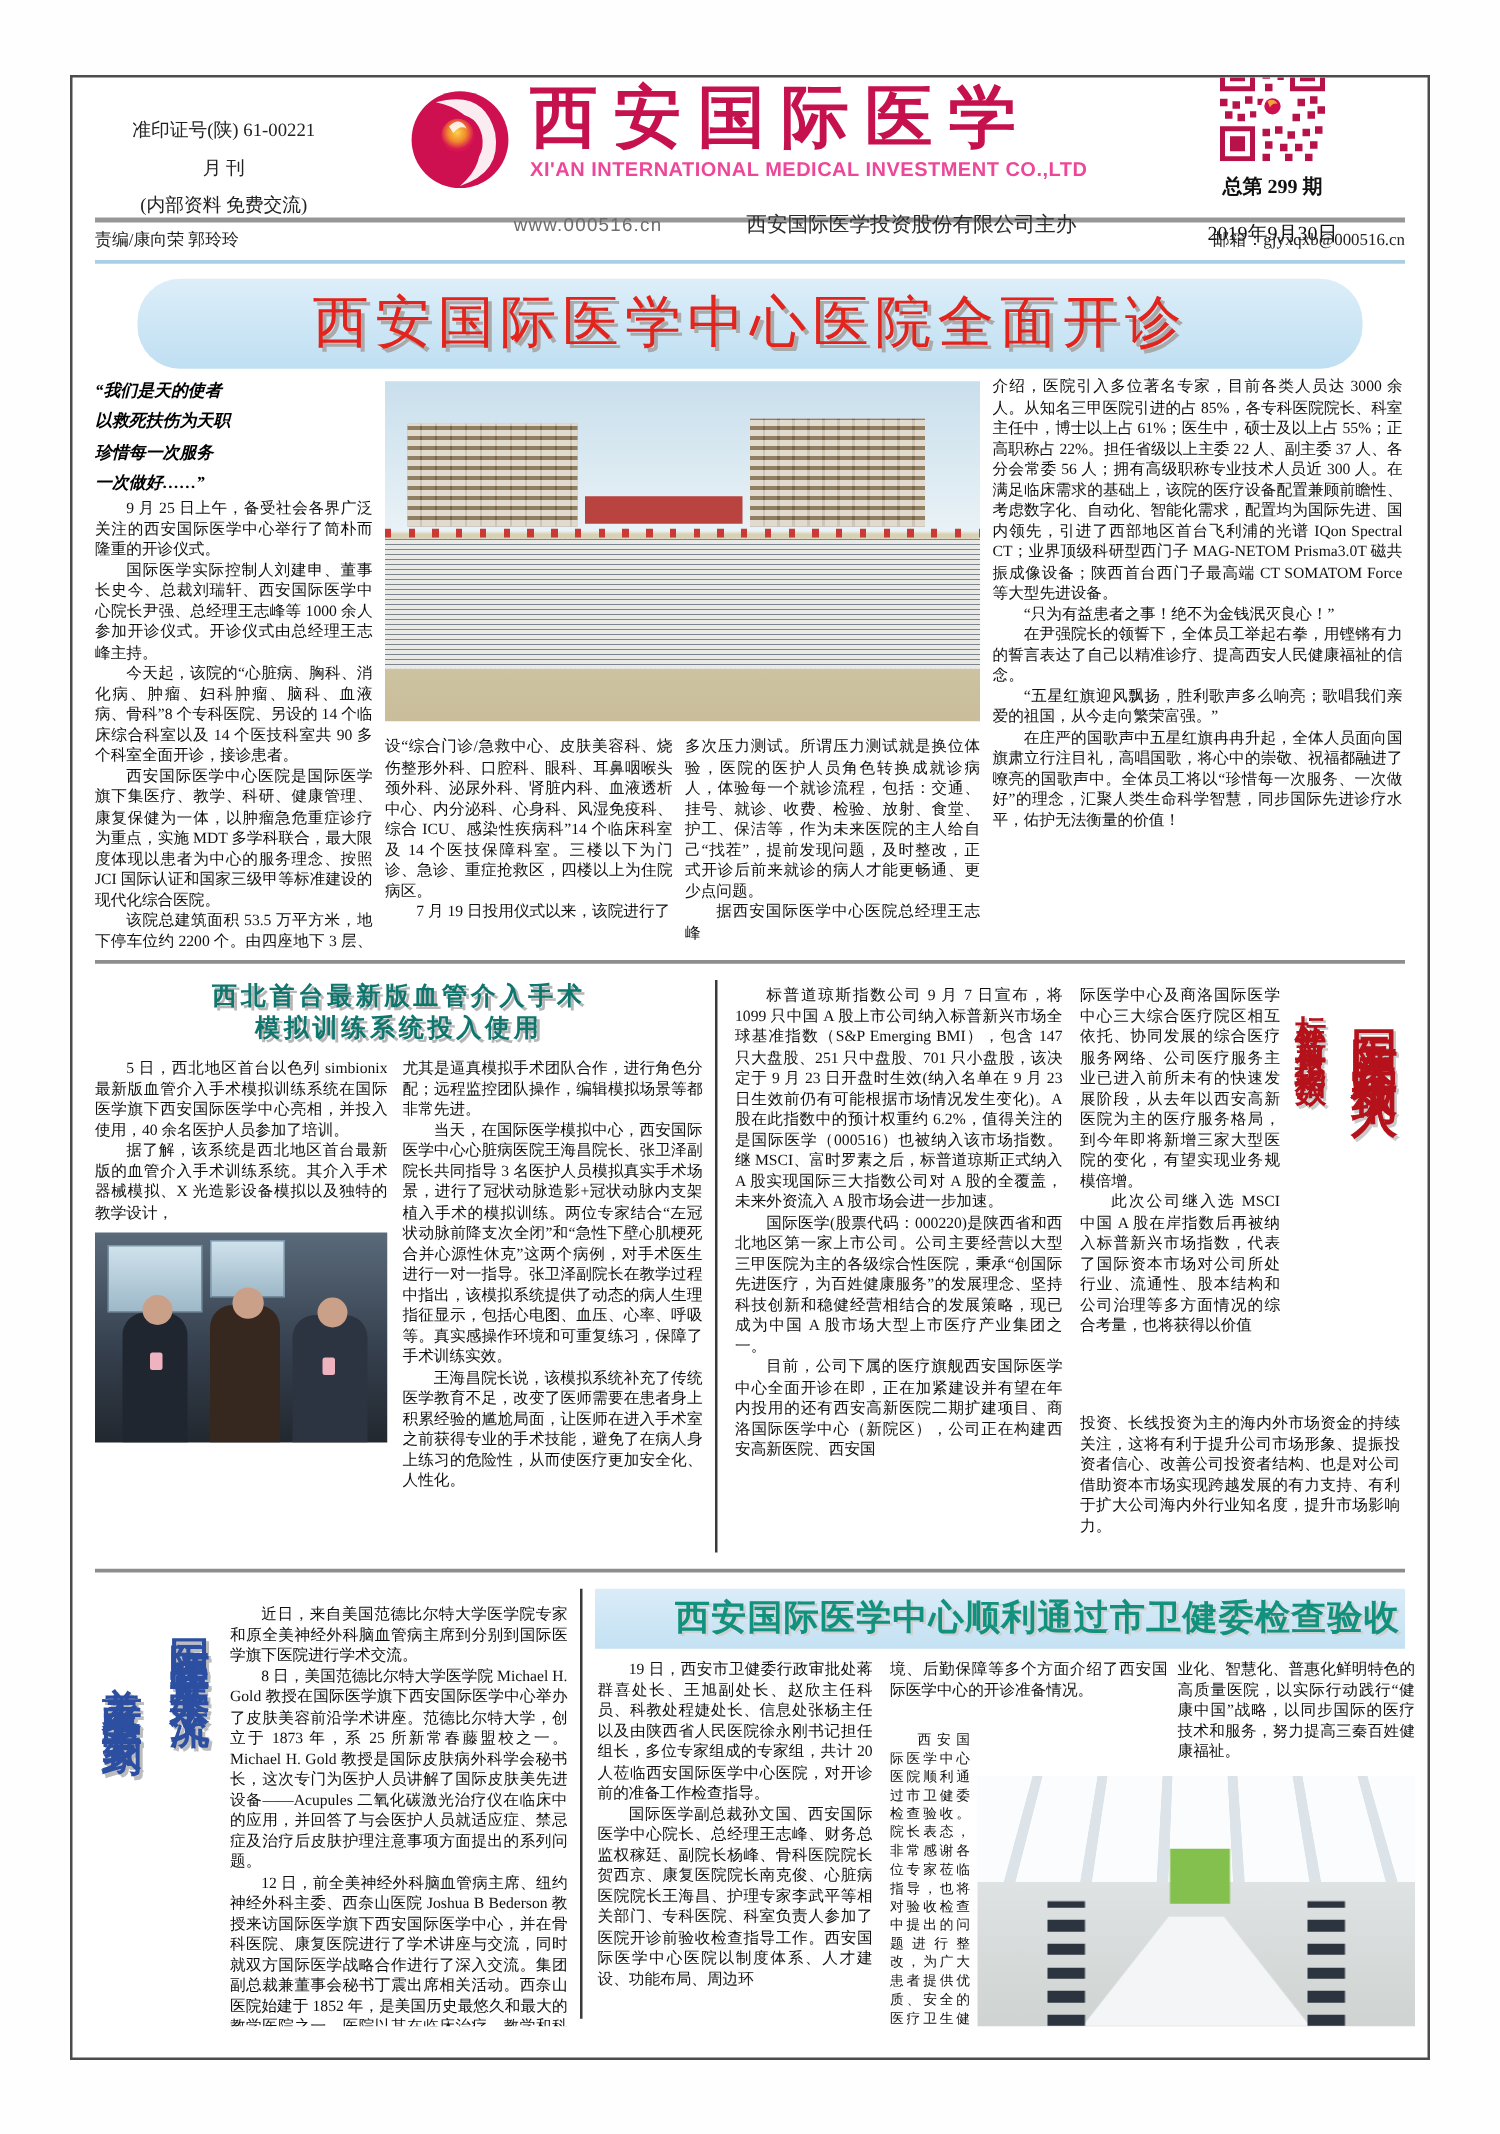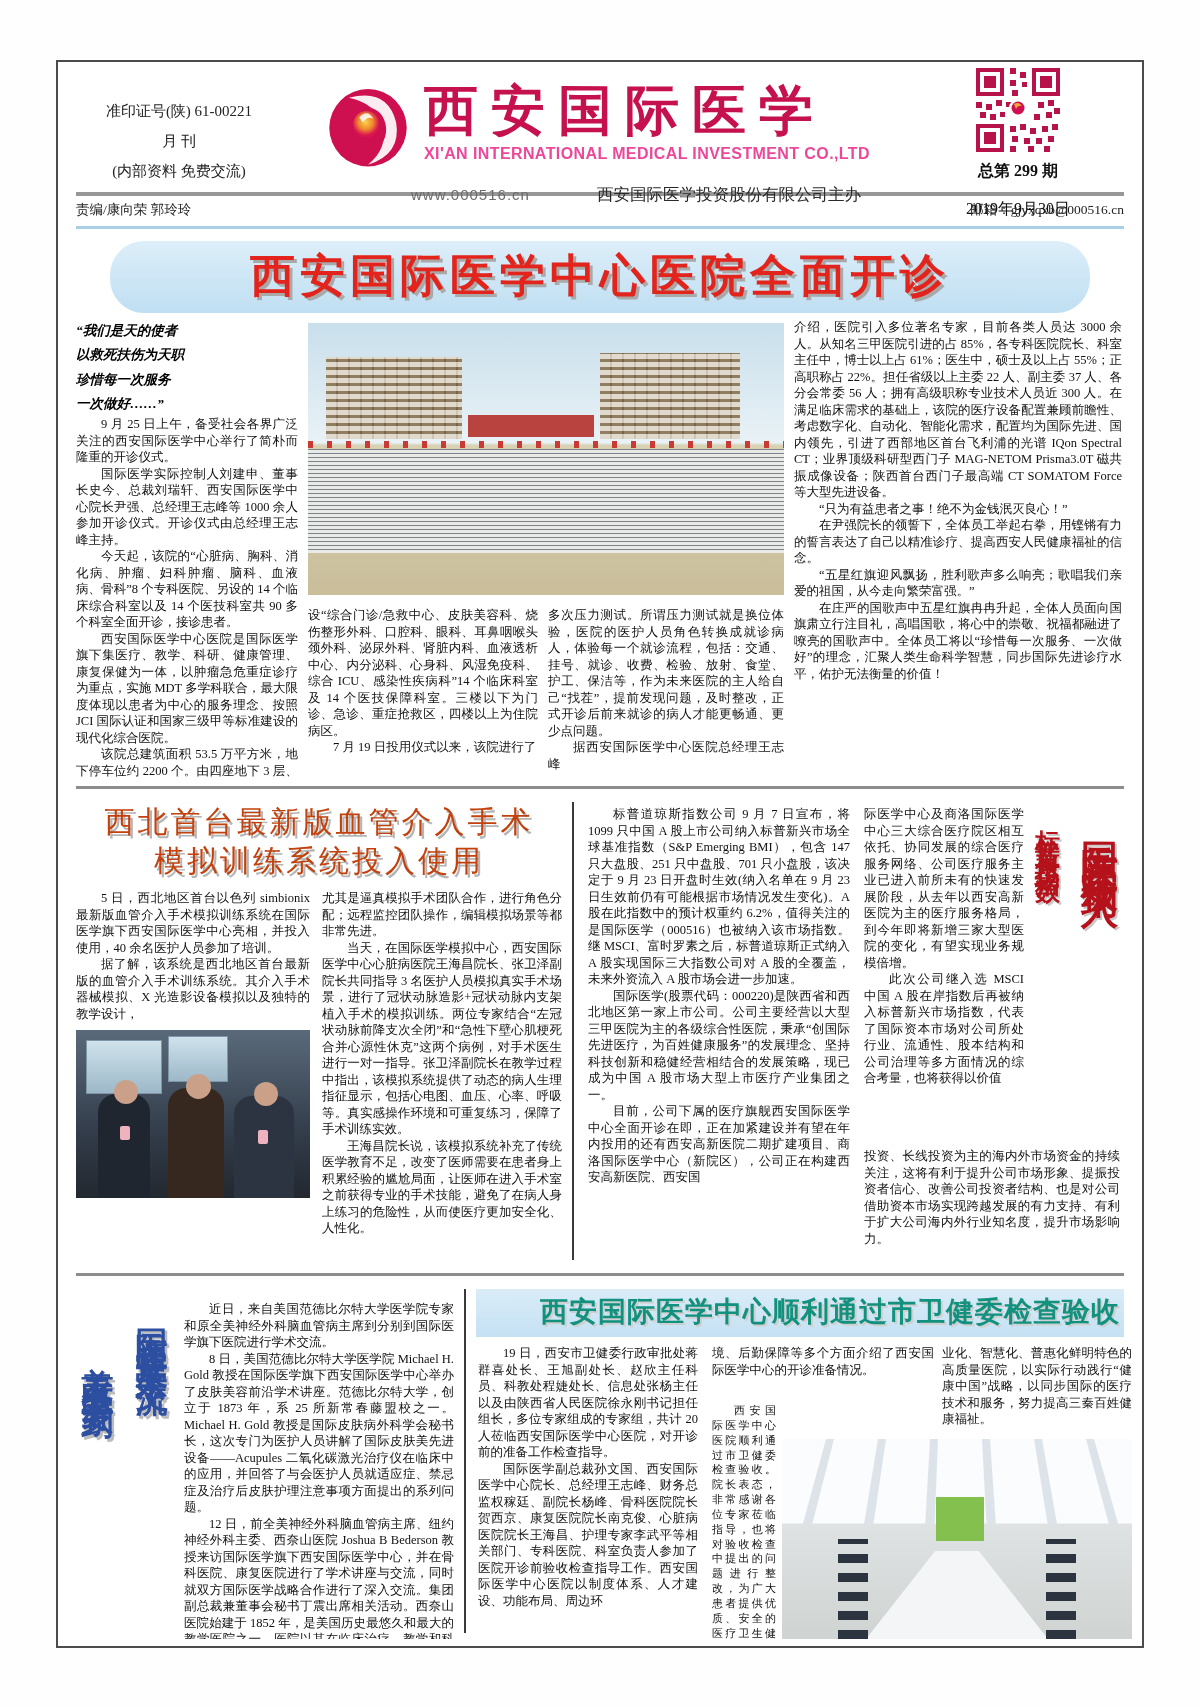--- a/index.html
+++ b/index.html
@@ -3,21 +3,21 @@
 <meta charset="utf-8">
 <style>
   html,body{margin:0;padding:0;background:#ffffff;}
   .page{position:relative;width:1200px;height:1707px;background:#fefefe;overflow:hidden;
         font-family:"Liberation Serif","DejaVu Serif",serif;color:#141414;}
   .frame{position:absolute;left:56px;top:60px;width:1088px;height:1588px;border:2px solid #4c4c4c;
          box-sizing:border-box;padding:0 18px;overflow:hidden;background:#fff;}
   .sans{font-family:"Liberation Sans","DejaVu Sans",sans-serif;}
 
   
-  .mast{height:130px;display:flex;align-items:flex-start;}
+  .mast{height:112px;display:flex;align-items:center;}
   .mast-left{width:206px;padding-top:34px;text-align:center;font-size:15px;line-height:2.0;color:#222;}
   .vline{width:1px;background:#9a9a9a;margin:14px 10px;}
   .mast-center{flex:1;display:flex;flex-direction:column;padding-top:20px;}
   .brand{display:flex;align-items:flex-start;gap:12px;justify-content:center;}
   .brand-text{display:flex;flex-direction:column;}
   .mast-title{font-weight:bold;font-size:54px;line-height:1.05;color:#c5114e;letter-spacing:13px;white-space:nowrap;}
   .mast-sub{font-weight:bold;font-size:16px;color:#ec4899;letter-spacing:.4px;margin-top:6px;white-space:nowrap;}
   .mast-bottom{display:flex;justify-content:space-between;margin:10px 30px 0 108px;align-items:baseline;}
   .mast-web{font-size:15px;color:#6c6c6c;letter-spacing:1px;}
   .mast-org{font-size:16.5px;color:#2a2a2a;}
@@ -29,21 +29,21 @@
 
   
   p.bp{margin:0;text-indent:2em;text-align:justify;font-size:12.5px;line-height:1.32;color:#101010;}
   p.noind{text-indent:0;}
   .col{overflow:hidden;}
 
   
   .opening{border-top:3px solid #a9cfe6;margin-top:2px;}
   .headline-band{margin:12px 34px 6px;background:linear-gradient(#ddeef9,#bfdff2);border-radius:34px;
                  text-align:center;padding:5px 0 7px;}
-  .headline{font-weight:bold;font-size:45px;letter-spacing:5px;color:#e2241d;
+  .headline{font-weight:normal;font-size:45px;letter-spacing:5px;color:#e2241d;
             text-shadow:3px 3px 0 #a9a9a9;white-space:nowrap;}
   .open-body{position:relative;height:460px;margin-top:4px;}
   .ob-col1{position:absolute;left:0;top:0;width:222px;height:458px;}
   .quote div{font-style:italic;font-weight:bold;font-size:13.5px;line-height:1.8;color:#000;}
   .ob-photo{position:absolute;left:232px;top:4px;width:476px;height:272px;}
   .ob-col2{position:absolute;left:232px;top:288px;width:230px;height:170px;}
   .ob-col3{position:absolute;left:472px;top:288px;width:236px;height:170px;}
   .ob-col4{position:absolute;left:718px;top:0;width:328px;height:458px;}
 
   
@@ -56,21 +56,21 @@
   .crowd{position:absolute;left:0;right:0;background:#d8d9d2;
          background-image:repeating-linear-gradient(0deg,#e9e9e5 0 3px,#7c8490 3px 4px),
                           repeating-linear-gradient(90deg,rgba(30,40,60,.35) 0 1px,transparent 1px 4px);}
   .stage{position:absolute;background:#b8433f;}
 
   .hdiv{height:3px;background:#8d8d8d;margin:7px 0;}
 
   
   .midband{display:flex;height:470px;}
   .art2{width:486px;}
-  .art2-title{text-align:center;font-weight:normal;color:#c2410c;font-size:30px;letter-spacing:3px;
+  .art2-title{text-align:center;font-weight:bold;color:#0f766e;font-size:20px;letter-spacing:3px;
               line-height:1.3;text-shadow:2.5px 2.5px 0 #b5b5b5;margin:6px 0 10px;}
   .art2-cols{display:flex;gap:12px;}
   .a2c1{width:234px;}
   .a2c2{width:240px;}
   .photo2{position:relative;width:234px;height:168px;margin-top:8px;overflow:hidden;
           background:linear-gradient(#5a6a7a,#333d4b 60%,#23282f);}
   .screen{position:absolute;background:linear-gradient(#cfe2ec,#9db8c8);border:1px solid #7e97a8;}
   .person{position:absolute;border-radius:18px 18px 0 0;}
   .head{position:absolute;border-radius:50%;background:#caa188;}
   .badge{position:absolute;width:10px;height:14px;background:#efb3c0;border-radius:2px;}

